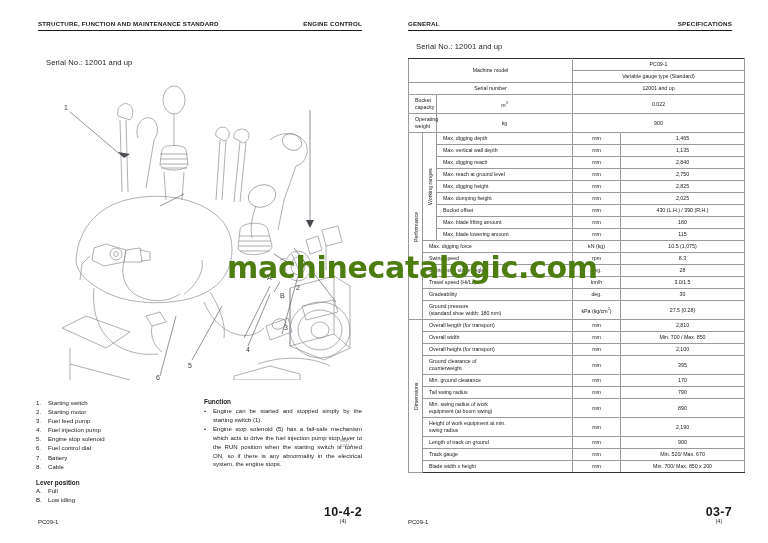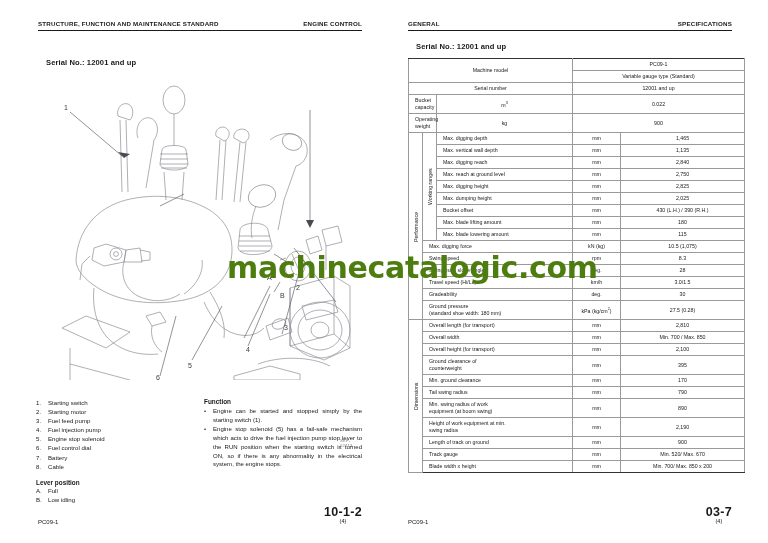--- a/index.html
+++ b/index.html
@@ -20,21 +20,21 @@
   .runhead {
     position:absolute; left:38px; right:22px; top:20px;
     display:flex; justify-content:space-between; align-items:flex-end;
     border-bottom:1.4px solid #1a1a1a; padding-bottom:3px;
   }
   .page-right .runhead { left:24px; right:36px; }
   .runhead span { font-size:6.2px; font-weight:bold; letter-spacing:.2px; }
 
   
   .serial-title {
-    position:absolute; font-size:7.6px; font-weight:bold; letter-spacing:.1px;padding-left:8px;
+    position:absolute; font-size:7.6px; font-weight:normal; letter-spacing:.1px;padding-left:8px;
   }
   .page-left .serial-title { left:38px; top:58px; }
   .page-right .serial-title { left:24px; top:42px; }
 
   
   .figure { position:absolute; left:34px; top:80px; width:320px; height:300px; }
   .figure svg { display:block; }
   .fig-code {
     position:absolute; left:306px; top:358px;
     font-size:4.2px; color:#7c7c7c; letter-spacing:.2px;
@@ -277,21 +277,21 @@
         <li>
             <span class="bullet">•</span>
             <span class="txt">Engine stop solenoid (5) has a fail-safe mechanism which acts to drive the fuel injection pump stop lever to the RUN position when the starting switch is turned ON, so if there is any abnormality in the electrical system, the engine stops.</span>
           </li>
       </ul>
     </div>
 
     <div class="footer">
       <div class="model">PC09-1</div>
       <div class="pageno">
-        <div class="big">10-1-2</div>
+        <div class="big">10-4-2</div>
         <div class="sub">(4)</div>
       </div>
     </div>
   </div>
 
   <div class="page page-right">
 
     <div class="runhead">
       <span>GENERAL</span>
       <span>SPECIFICATIONS</span>

